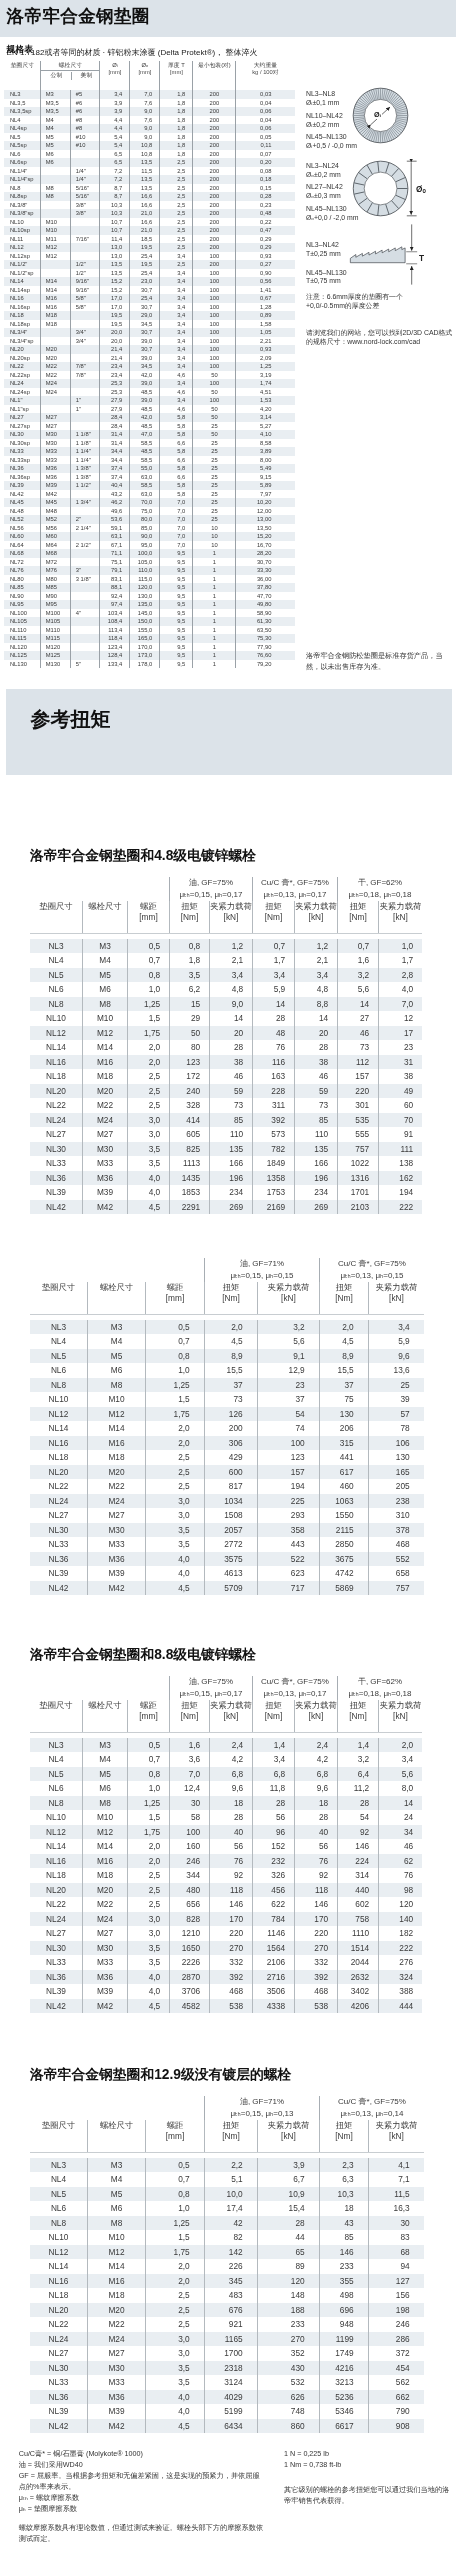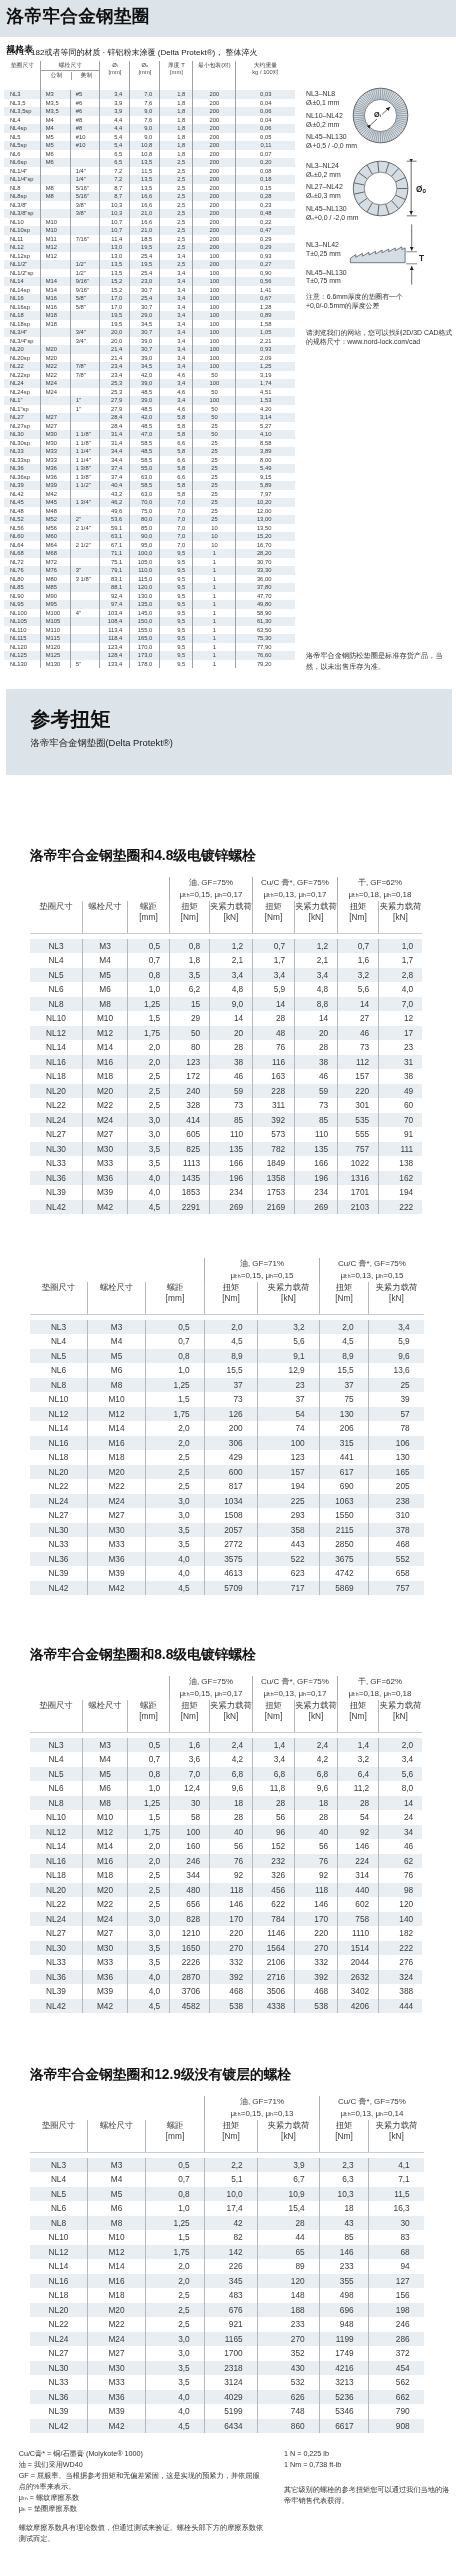--- a/index.html
+++ b/index.html
@@ -963,21 +963,20 @@
     <div class="dlabel" style="left:112px;top:166px;font-size:8.3px">T</div>
 
     <div class="note-small" style="top:205px;width:137px">注意：6.6mm厚度的垫圈有一个 +0,0/-0.5mm的厚度公差</div>
     <div class="note-small" style="top:241px;width:151px">请浏览我们的网站，您可以找到2D/3D CAD格式的规格尺寸：www.nord-lock.com/cad</div>
   </aside>
 
   <div class="stock-note">洛帝牢合金钢防松垫圈是标准存货产品，当然，以未出售库存为准。</div>
 
   <section class="banner">
     <div class="bt">参考扭矩</div>
-    <div class="bs">洛帝牢合金钢垫圈(Delta Protekt®)</div>
   </section>
 
 
   <div class="ttable t3" id="tt0" style="top:847px">
     <div class="ttitle">洛帝牢合金钢垫圈和4.8级电镀锌螺栓</div>
     <div class="tgroups tgrid" style="grid-template-columns: 52px 45px 42px 40px 43px 42px 43px 41px 44px;">
         <div class="gspacer" style="grid-column: span 3;"></div>
         <div class="gcell" style="grid-column: span 2;">
           <div>油, GF=75%</div>
           <div>μₜₕ=0,15, μₕ=0,17</div>
@@ -1382,21 +1381,21 @@
           <div class="rn bl">157</div>
           <div class="rn bl">617</div>
           <div class="rn bl">165</div>
         </div>
         <div class="trow" style="grid-template-columns: 57px 58px 59px 53px 62px 49px 56px;">
           <div class="cc">NL22</div>
           <div class="cc bl">M22</div>
           <div class="rn bl">2,5</div>
           <div class="rn bl">817</div>
           <div class="rn bl">194</div>
-          <div class="rn bl">690</div>
+          <div class="rn bl">460</div>
           <div class="rn bl">205</div>
         </div>
         <div class="trow" style="grid-template-columns: 57px 58px 59px 53px 62px 49px 56px;">
           <div class="cc">NL24</div>
           <div class="cc bl">M24</div>
           <div class="rn bl">3,0</div>
           <div class="rn bl">1034</div>
           <div class="rn bl">225</div>
           <div class="rn bl">1063</div>
           <div class="rn bl">238</div>

